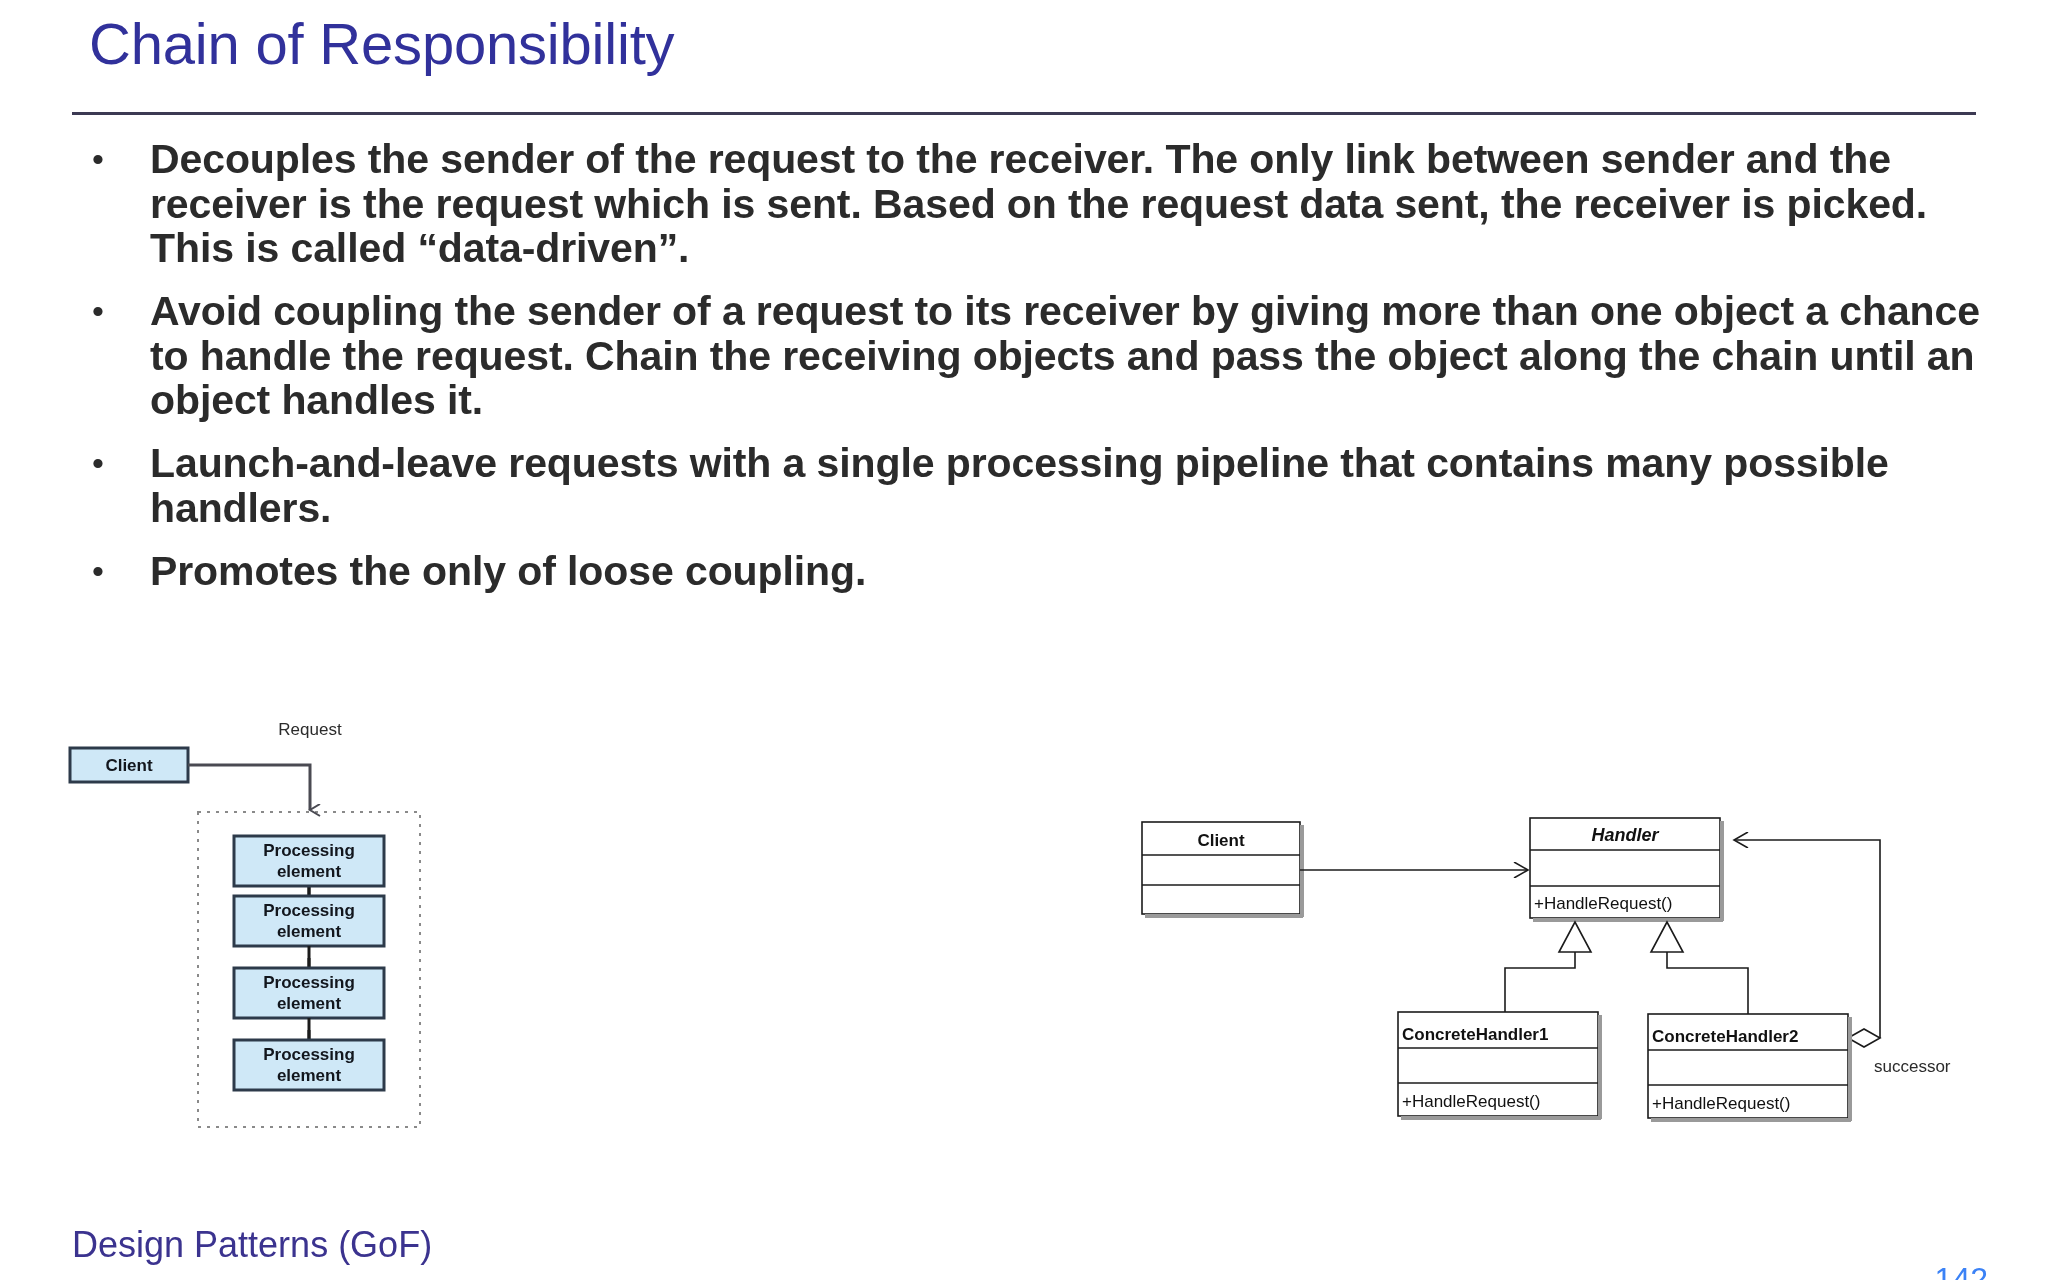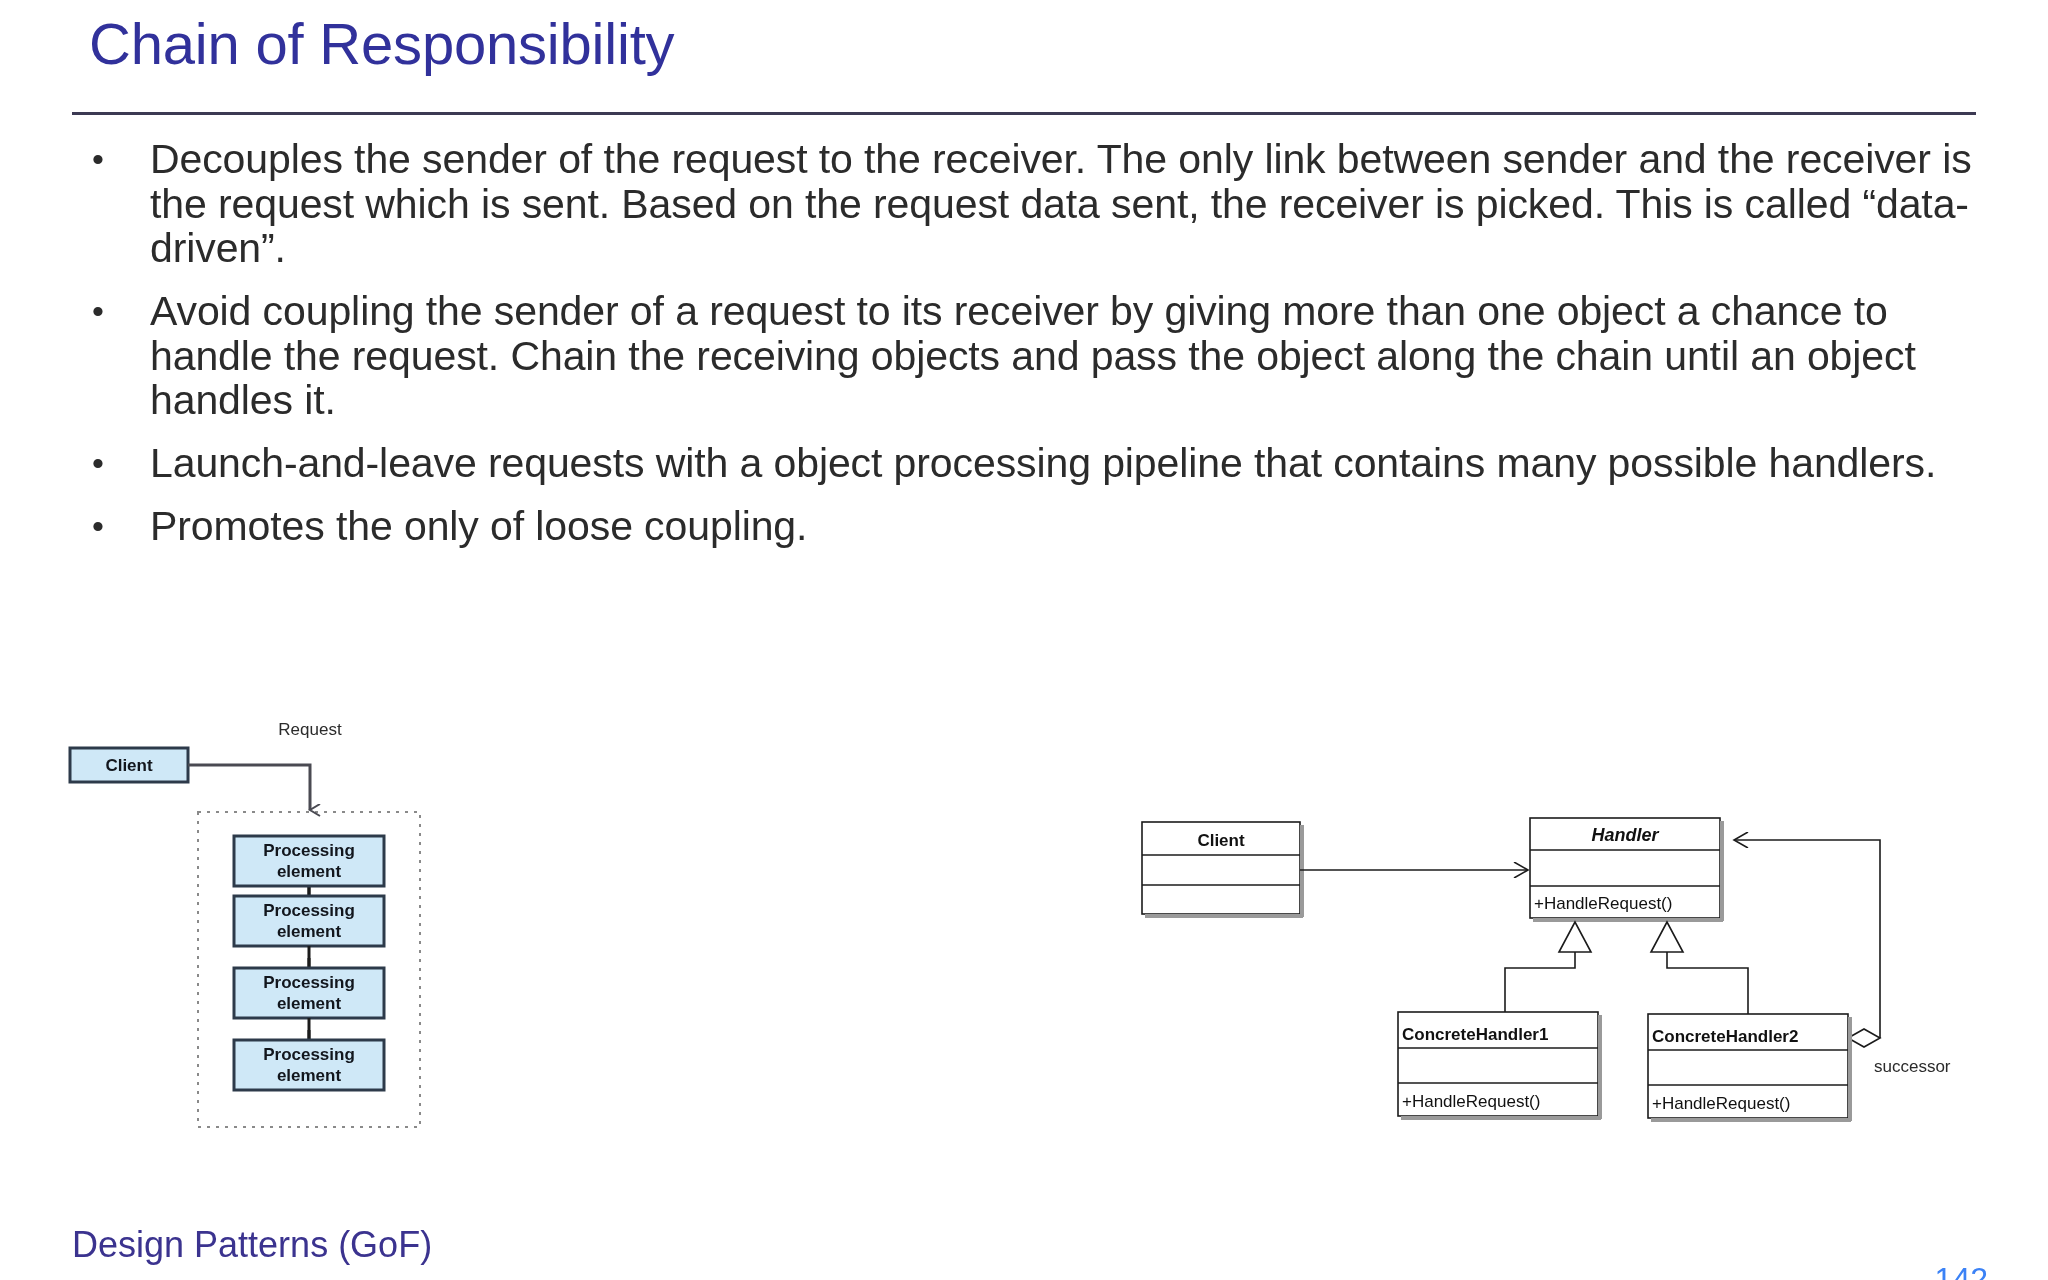--- a/index.html
+++ b/index.html
@@ -36,21 +36,21 @@
     color:#2b2b2b;
     font-size:41px;
     line-height:1.09;
     font-stretch:condensed;
     letter-spacing:-0.1px;
   }
   .bullet-item .dot{
     position:absolute;left:20px;top:0.04em;
     font-size:34px;line-height:1.25;color:#2b2b2b;
   }
-  .bullet-text{display:block;}
+  .bullet-text{display:block;font-weight:bold;}
 
   
   #diagram-left{
     position:absolute;left:60px;top:700px;width:620px;height:530px;
   }
   #diagram-right{
     position:absolute;left:1130px;top:800px;width:900px;height:360px;
   }
   .dgm-svg{display:block;}
 
@@ -76,21 +76,21 @@
     <div class="bullet-item">
       <span class="dot">•</span>
       <span class="bullet-text">Decouples the sender of the request to the receiver. The only link between sender and the receiver is the request which is sent. Based on the request data sent, the receiver is picked. This is called “data-driven”.</span>
     </div>
     <div class="bullet-item">
       <span class="dot">•</span>
       <span class="bullet-text">Avoid coupling the sender of a request to its receiver by giving more than one object a chance to handle the request. Chain the receiving objects and pass the object along the chain until an object handles it.</span>
     </div>
     <div class="bullet-item">
       <span class="dot">•</span>
-      <span class="bullet-text">Launch-and-leave requests with a object processing pipeline that contains many possible handlers.</span>
+      <span class="bullet-text">Launch-and-leave requests with a single processing pipeline that contains many possible handlers.</span>
     </div>
     <div class="bullet-item">
       <span class="dot">•</span>
       <span class="bullet-text">Promotes the only of loose coupling.</span>
     </div>
   </div>
 
   <div id="diagram-left">
     <svg class="dgm-svg" width="620" height="530" viewBox="0 0 620 530">
       <defs>

